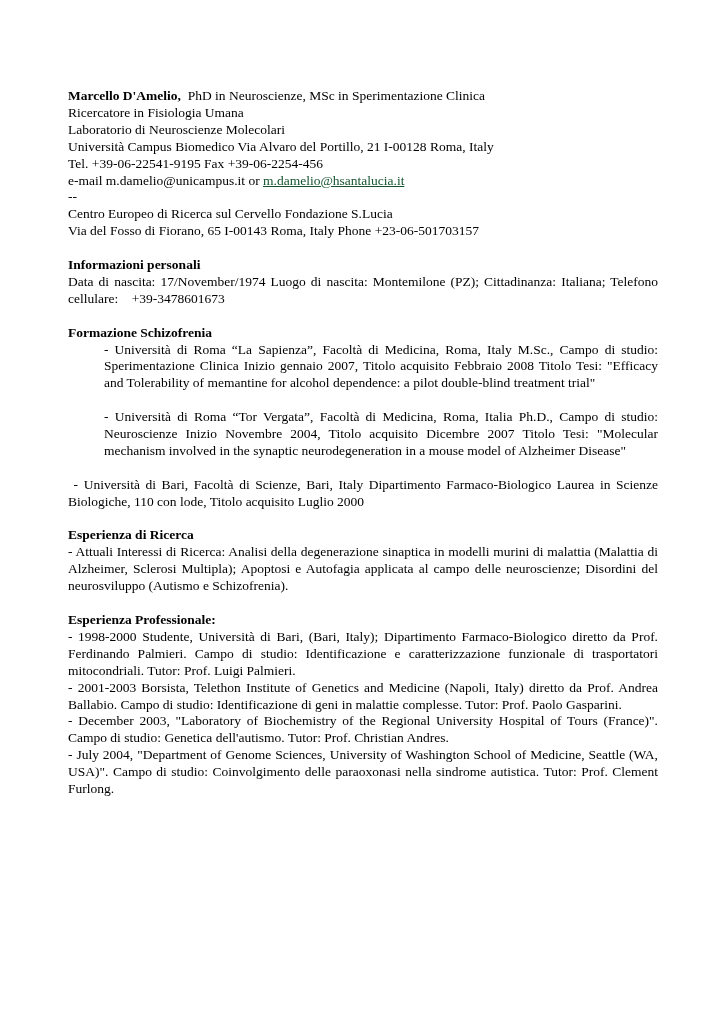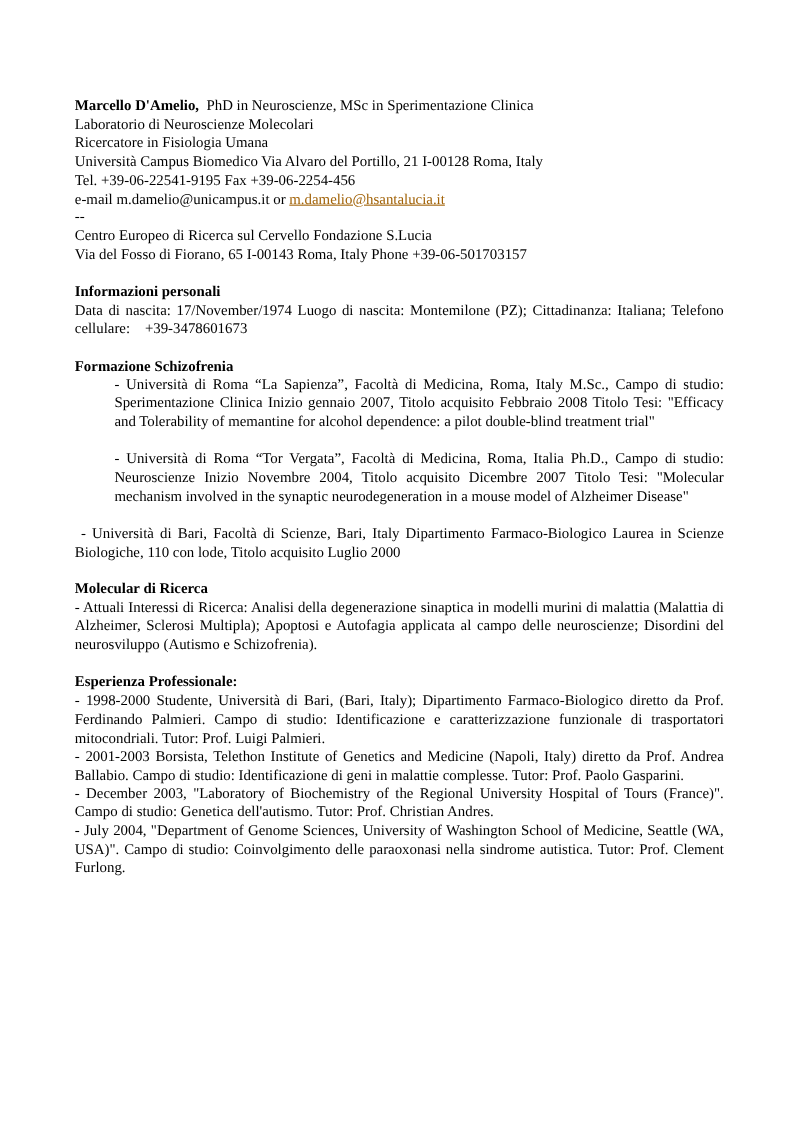--- a/index.html
+++ b/index.html
@@ -32,62 +32,62 @@
   }
   .para {
     margin: 0;
     text-align: justify;
   }
   .para.gap-after {
     margin-bottom: 16.9px;
     margin-left: 36px;
   }
   a.email-link {
-    color: #a16207;
+    color: #14532d;
     cursor: pointer;
   }
   strong.author {
     font-weight: bold;
   }
 </style>
 </head>
 <body>
 
 <div class="page">
 
   <div class="header-block">
     <div class="line">
       <strong class="author">Marcello D'Amelio,</strong><span>&nbsp; PhD in Neuroscienze, MSc in Sperimentazione Clinica</span>
     </div>
+    <div class="line">Ricercatore in Fisiologia Umana</div>
     <div class="line">Laboratorio di Neuroscienze Molecolari</div>
-    <div class="line">Ricercatore in Fisiologia Umana</div>
     <div class="line">Università Campus Biomedico Via Alvaro del Portillo, 21 I-00128 Roma, Italy</div>
     <div class="line">Tel. +39-06-22541-9195 Fax +39-06-2254-456</div>
     <div class="line">
       <span>e-mail m.damelio@unicampus.it or </span><a class="email-link" href="#">m.damelio@hsantalucia.it</a>
     </div>
     <div class="line">--</div>
     <div class="line">Centro Europeo di Ricerca sul Cervello Fondazione S.Lucia</div>
-    <div class="line">Via del Fosso di Fiorano, 65 I-00143 Roma, Italy Phone +39-06-501703157</div>
+    <div class="line">Via del Fosso di Fiorano, 65 I-00143 Roma, Italy Phone +23-06-501703157</div>
   </div>
 
   <div class="section">
     <div class="section-title">Informazioni personali</div>
     <p class="para">Data di nascita: 17/November/1974 Luogo di nascita: Montemilone (PZ); Cittadinanza: Italiana; Telefono cellulare:&nbsp;&nbsp;&nbsp; +39-3478601673</p>
   </div>
 
   <div class="section">
     <div class="section-title">Formazione Schizofrenia</div>
     <p class="para gap-after">- Università di Roma “La Sapienza”, Facoltà di Medicina, Roma, Italy M.Sc., Campo di studio: Sperimentazione Clinica Inizio gennaio 2007, Titolo acquisito Febbraio 2008 Titolo Tesi: "Efficacy and Tolerability of memantine for alcohol dependence: a pilot double-blind treatment trial"</p>
     <p class="para gap-after">- Università di Roma “Tor Vergata”, Facoltà di Medicina, Roma, Italia Ph.D., Campo di studio: Neuroscienze Inizio Novembre 2004, Titolo acquisito Dicembre 2007 Titolo Tesi: "Molecular mechanism involved in the synaptic neurodegeneration in a mouse model of Alzheimer Disease"</p>
     <p class="para">&nbsp;- Università di Bari, Facoltà di Scienze, Bari, Italy Dipartimento Farmaco-Biologico Laurea in Scienze Biologiche, 110 con lode, Titolo acquisito Luglio 2000</p>
   </div>
 
   <div class="section">
-    <div class="section-title">Molecular di Ricerca</div>
+    <div class="section-title">Esperienza di Ricerca</div>
     <p class="para">- Attuali Interessi di Ricerca: Analisi della degenerazione sinaptica in modelli murini di malattia (Malattia di Alzheimer, Sclerosi Multipla); Apoptosi e Autofagia applicata al campo delle neuroscienze; Disordini del neurosviluppo (Autismo e Schizofrenia).</p>
   </div>
 
   <div class="section">
     <div class="section-title">Esperienza Professionale:</div>
     <p class="para">- 1998-2000 Studente, Università di Bari, (Bari, Italy); Dipartimento Farmaco-Biologico diretto da Prof. Ferdinando Palmieri. Campo di studio: Identificazione e caratterizzazione funzionale di trasportatori mitocondriali. Tutor: Prof. Luigi Palmieri.</p>
     <p class="para">- 2001-2003 Borsista, Telethon Institute of Genetics and Medicine (Napoli, Italy) diretto da Prof. Andrea Ballabio. Campo di studio: Identificazione di geni in malattie complesse. Tutor: Prof. Paolo Gasparini.</p>
     <p class="para">- December 2003, "Laboratory of Biochemistry of the Regional University Hospital of Tours (France)". Campo di studio: Genetica dell'autismo. Tutor: Prof. Christian Andres.</p>
     <p class="para">- July 2004, "Department of Genome Sciences, University of Washington School of Medicine, Seattle (WA, USA)". Campo di studio: Coinvolgimento delle paraoxonasi nella sindrome autistica. Tutor: Prof. Clement Furlong.</p>
   </div>

